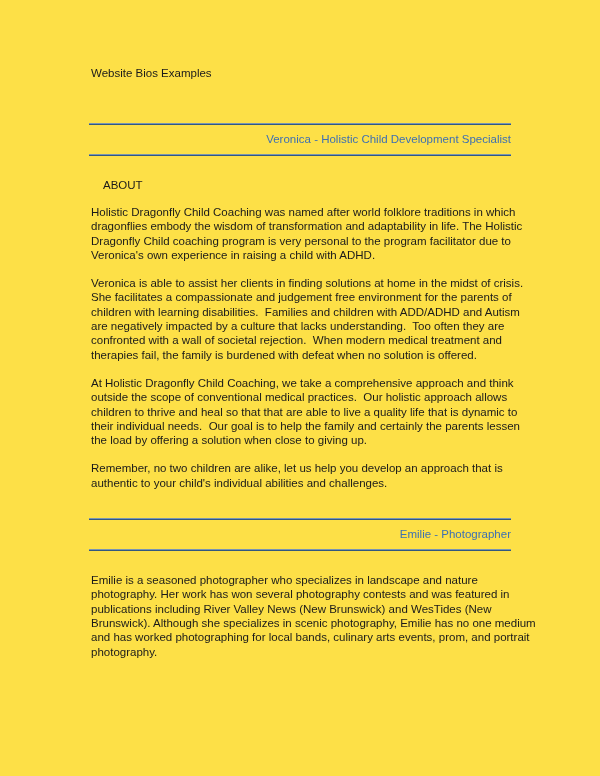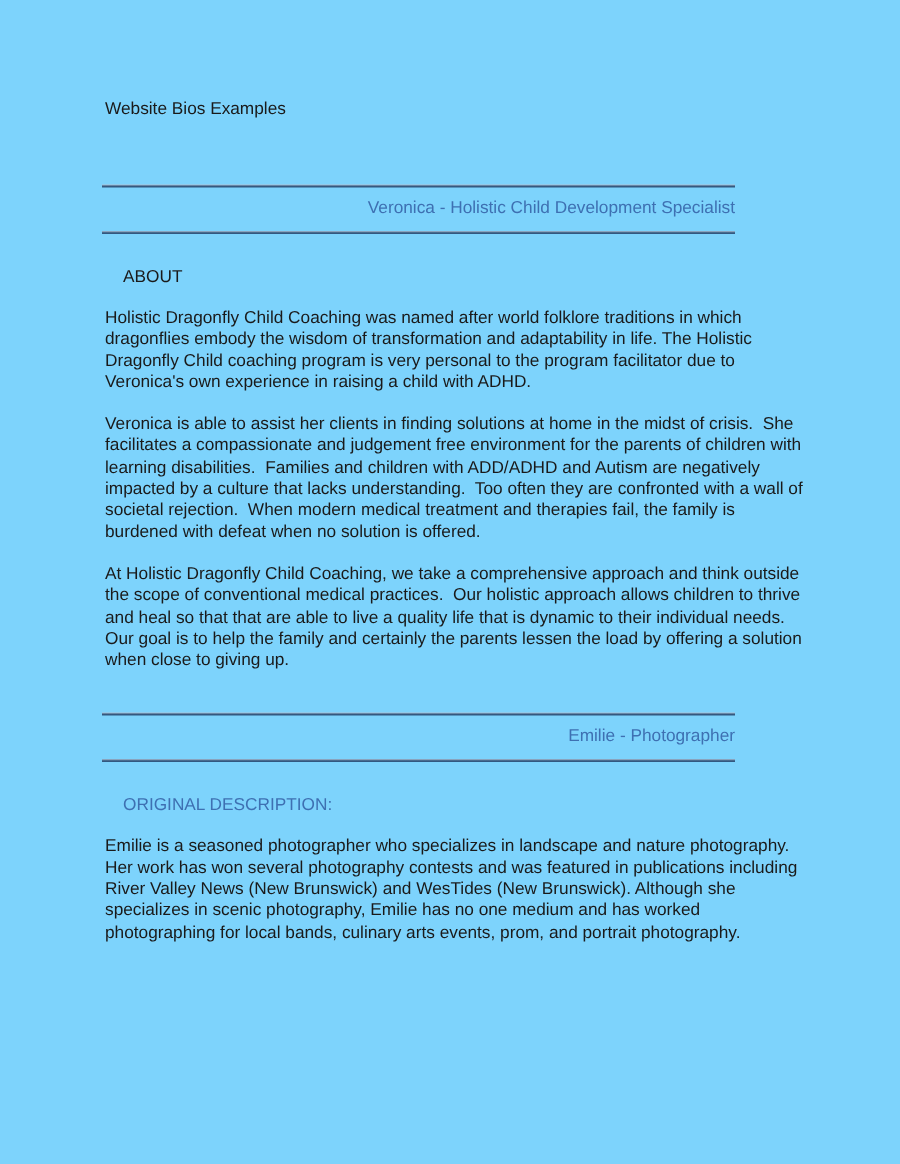--- a/index.html
+++ b/index.html
@@ -5,22 +5,22 @@
   html, body {
     margin: 0;
     padding: 0;
     background: #ffffff;
   }
   .page {
     position: relative;
     width: 600px;
     height: 776px;
     box-sizing: border-box;
-    background: #7dd3fc;
-    padding: 66px 63px 0 70px;
+    background: #fde047;
+    padding: 66px 63px 0 91px;
     font-family: "Liberation Sans", sans-serif;
     font-size: 11.5px;
     line-height: 14.3px;
     color: #1a1a1a;
     overflow: hidden;
   }
   .doc-title {
     margin: 0 0 43px 0;
     line-height: 14px;
   }
@@ -67,24 +67,24 @@
   </div>
 
   <p class="sub-label">ABOUT</p>
 
   <p class="para">Holistic Dragonfly Child Coaching was named after world folklore traditions in which dragonflies embody the wisdom of transformation and adaptability in life. The Holistic Dragonfly Child coaching program is very personal to the program facilitator due to Veronica's own experience in raising a child with ADHD.</p>
 
   <p class="para">Veronica is able to assist her clients in finding solutions at home in the midst of crisis.  She facilitates a compassionate and judgement free environment for the parents of children with learning disabilities.  Families and children with ADD/ADHD and Autism are negatively impacted by a culture that lacks understanding.  Too often they are confronted with a wall of societal rejection.  When modern medical treatment and therapies fail, the family is burdened with defeat when no solution is offered.</p>
 
   <p class="para">At Holistic Dragonfly Child Coaching, we take a comprehensive approach and think outside the scope of conventional medical practices.  Our holistic approach allows children to thrive and heal so that that are able to live a quality life that is dynamic to their individual needs.  Our goal is to help the family and certainly the parents lessen the load by offering a solution when close to giving up.</p>
 
+  <p class="para">Remember, no two children are alike, let us help you develop an approach that is authentic to your child's individual abilities and challenges.</p>
 
   <div class="section-header second">
     <div class="rule"></div>
     <p class="section-heading">Emilie - Photographer</p>
     <div class="rule"></div>
   </div>
 
-  <p class="sub-label blue">ORIGINAL DESCRIPTION:</p>
 
   <p class="para">Emilie is a seasoned photographer who specializes in landscape and nature photography. Her work has won several photography contests and was featured in publications including River Valley News (New Brunswick) and WesTides (New Brunswick). Although she specializes in scenic photography, Emilie has no one medium and has worked photographing for local bands, culinary arts events, prom, and portrait photography.</p>
 
 </div>
 
 </body></html>

